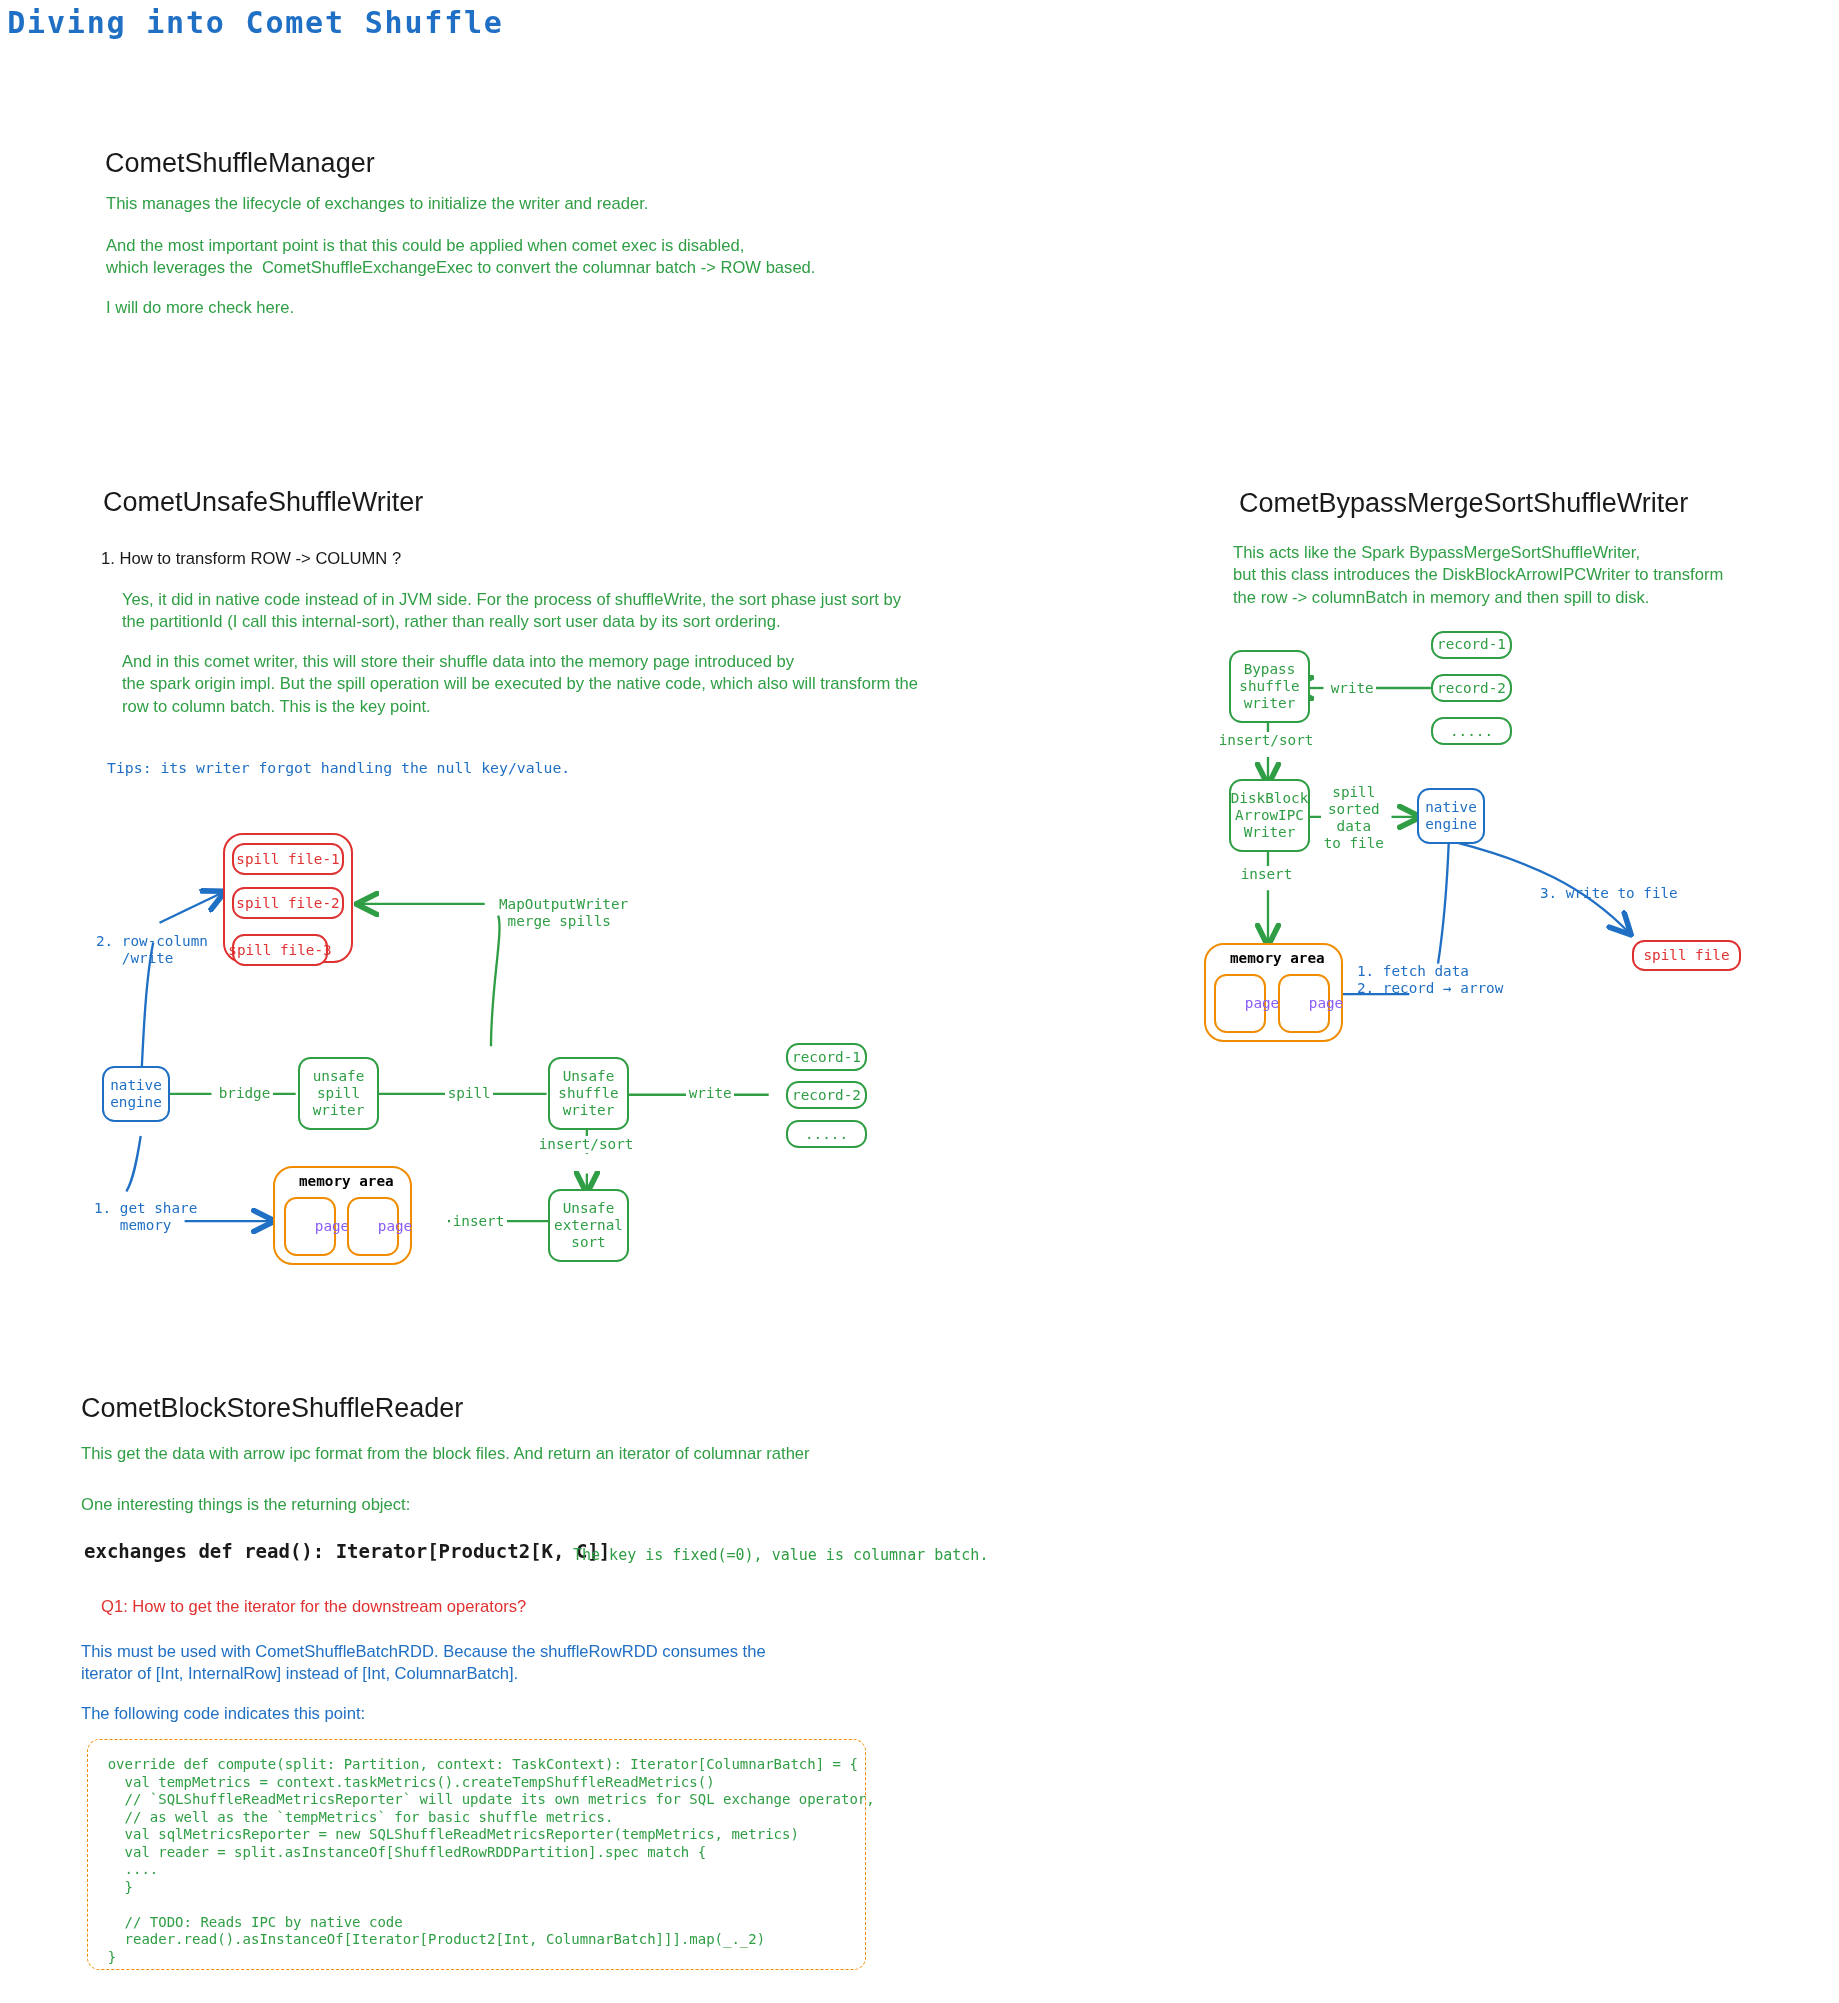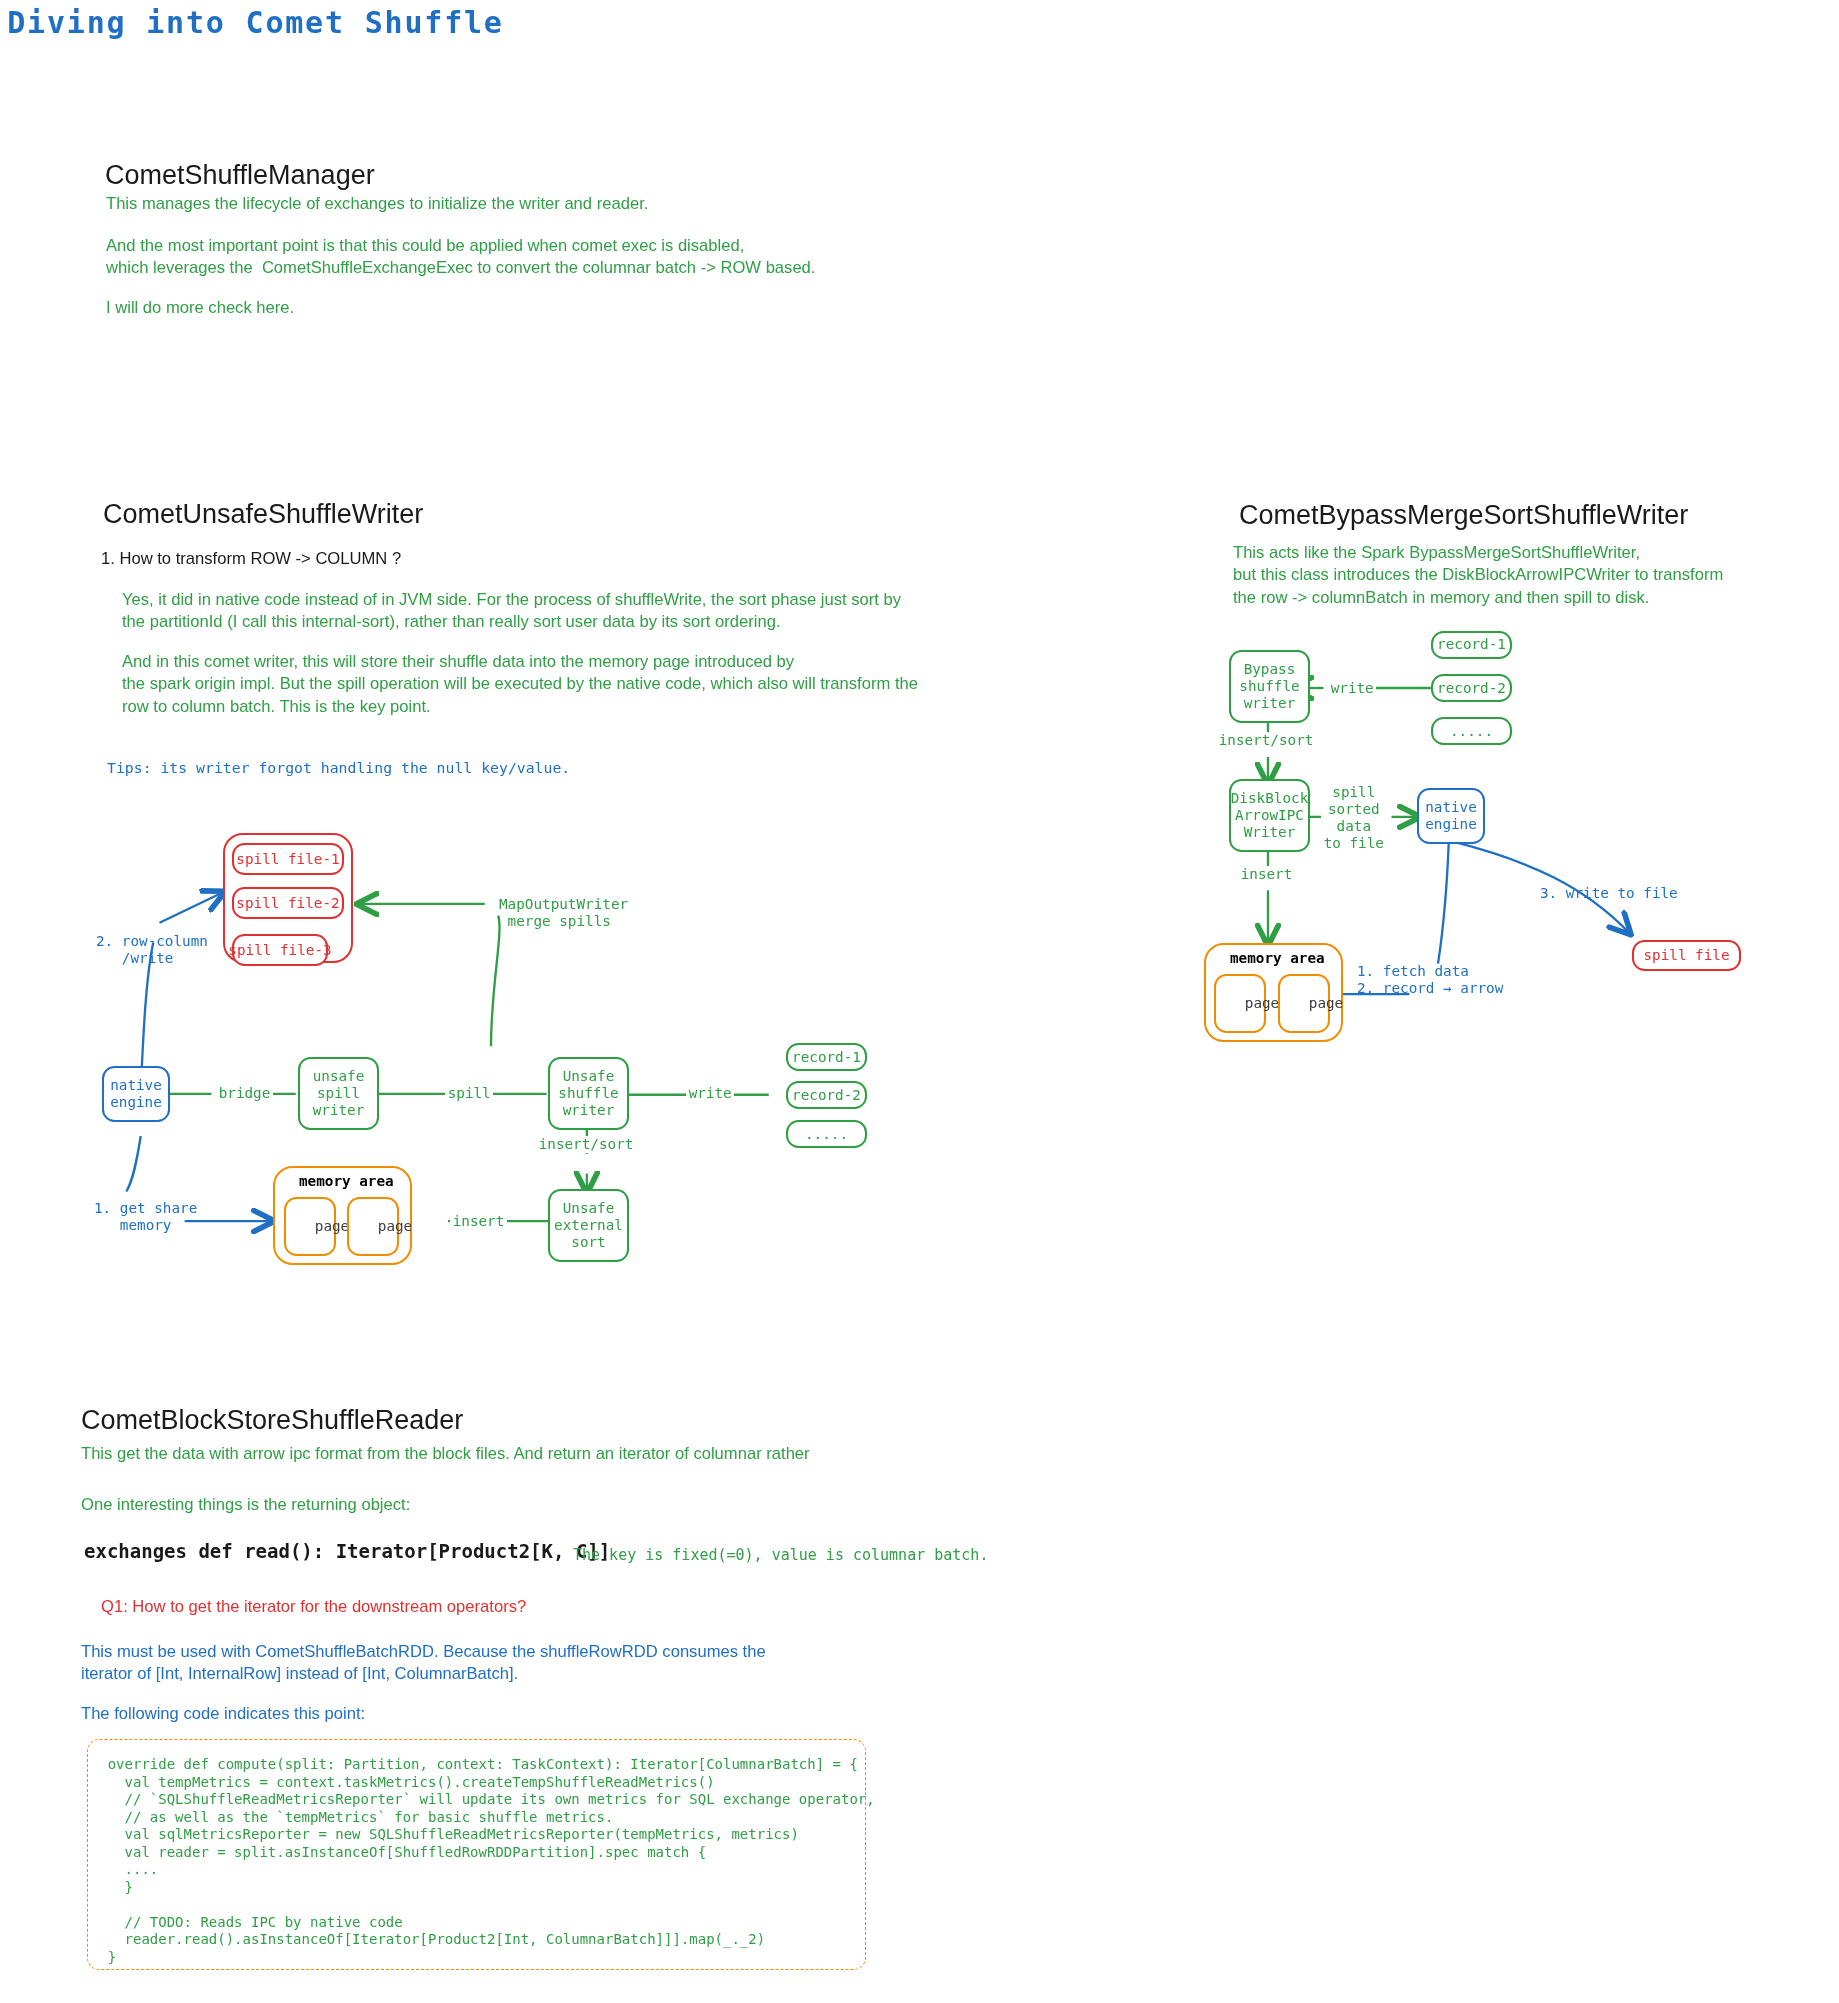--- a/index.html
+++ b/index.html
@@ -14,21 +14,21 @@
   #page-title{
     left:7.2px;top:5.4px;
     font-family:"DejaVu Sans Mono","Liberation Mono",monospace;
     font-size:30px;font-weight:bold;color:#1f6fc4;letter-spacing:1.8px;
     white-space:nowrap;
   }
 
   
   .sec-h{
     font-family:"Liberation Sans",sans-serif;
-    font-size:27px;color:#1a1a1a;font-weight:400;white-space:nowrap;margin-top:12px;
+    font-size:27px;color:#1a1a1a;font-weight:400;white-space:nowrap;
   }
   .red{color:#e03131;}
   .blue{color:#1f6fc4;}
   .body-txt{
     font-size:16.6px;line-height:22.4px;color:#2f9e44;white-space:pre;
     font-family:"Liberation Sans",sans-serif;
   }
   .body-txt.red{color:#e03131;}
   .body-txt.blue{color:#1f6fc4;}
   .tips{
@@ -41,21 +41,21 @@
     position:absolute;box-sizing:border-box;
     border:2.7px solid #2f9e44;border-radius:12.5px;
     color:#2f9e44;background:#fff;
     font-family:"DejaVu Sans Mono","Liberation Mono",monospace;
     font-size:14.3px;line-height:17px;
     display:flex;align-items:center;justify-content:center;
     text-align:center;white-space:pre;
   }
   .node.r{border-color:#e03131;color:#e03131;}
   .node.b{border-color:#1f6fc4;color:#1f6fc4;}
-  .node.o{border-color:#f08c00;color:#404040;padding-left:44px;}
+  .node.o{border-color:#f08c00;color:#8b5cf6;padding-left:44px;}
   .group{
     position:absolute;box-sizing:border-box;
     border:2.7px solid #e03131;border-radius:19.7px;background:#fff;
   }
   .group.o{border-color:#f08c00;}
   .lbl{
     position:absolute;
     font-family:"DejaVu Sans Mono","Liberation Mono",monospace;
     font-size:14.3px;line-height:17px;white-space:pre;color:#2f9e44;
   }

